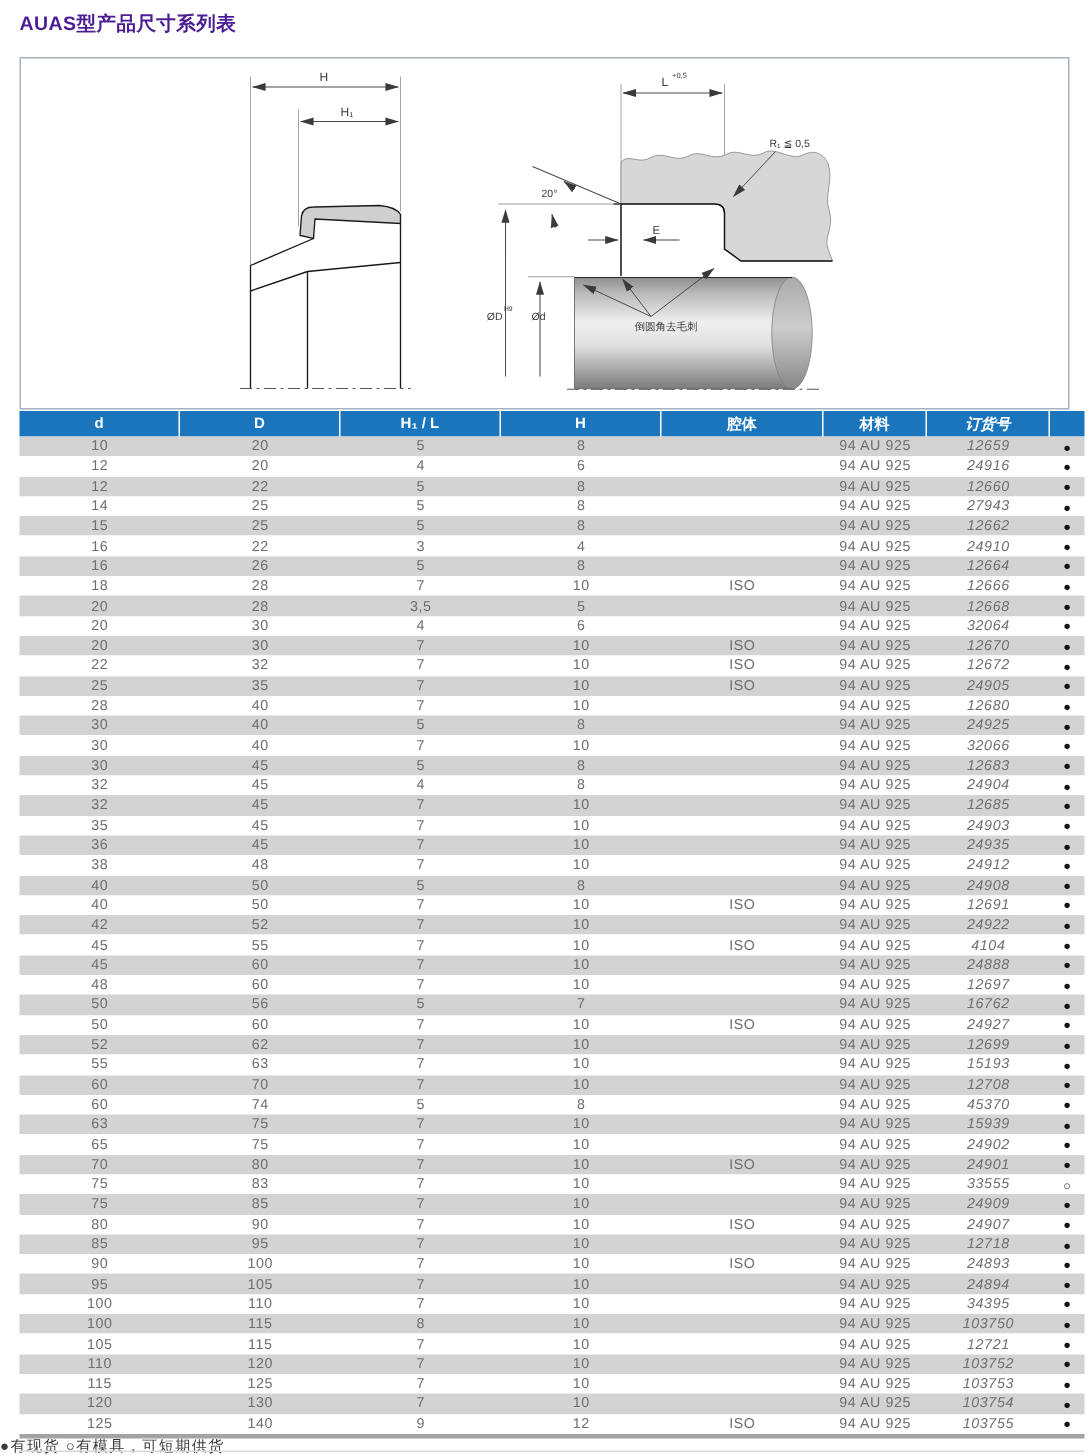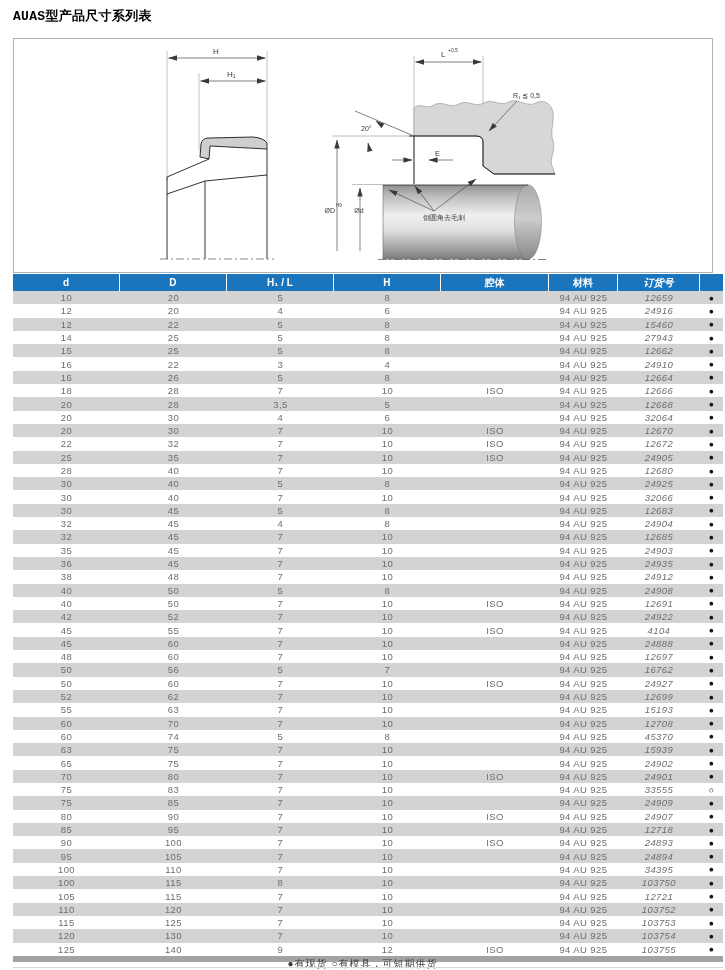--- a/index.html
+++ b/index.html
@@ -2,53 +2,53 @@
 <html><head>
 <meta charset="utf-8">
 <style>
   html,body{margin:0;padding:0;}
   body{
     width:725px;height:970px;background:#ffffff;position:relative;overflow:hidden;
     font-family:"Liberation Sans", sans-serif;
   }
   .title{
     position:absolute;left:13px;top:7px;
-    font-size:13px;font-weight:bold;color:#000000;letter-spacing:.3px;font-family:Liberation Mono, monospace;
+    font-size:13px;font-weight:bold;color:#4c1d95;letter-spacing:.3px;
   }
   .frame{
     position:absolute;left:13px;top:38px;width:698px;height:233px;
     border:1px solid #a8b2bd;background:#fff;box-sizing:content-box;
   }
   .frame svg{display:block;}
   svg text{font-family:"Liberation Sans","DejaVu Sans",sans-serif;fill:#3a3a3a;}
   .tablewrap{position:absolute;left:13px;top:274px;width:710px;}
   .thead{display:flex;height:17px;background:#1b75bc;}
   .th{
     color:#fff;font-weight:bold;font-size:10px;height:100%;
     display:flex;align-items:center;justify-content:center;
     box-sizing:border-box;border-right:1px solid #ffffff;
   }
   .th:last-child{border-right:none;}
-  .tbody{border-bottom:6px solid #a3a3a3;}
+  .tbody{border-bottom:3px solid #a3a3a3;}
   .tr{display:flex;height:13.3px;}
   .tr.odd{background:#d3d3d3;}
   .tr.even{background:#ffffff;}
   .td{
     font-size:9.5px;color:#6e6e6e;letter-spacing:.4px;
     display:flex;align-items:center;justify-content:center;
     box-sizing:border-box;overflow:hidden;white-space:nowrap;
   }
   .td.dot{color:#141414;font-size:8.5px;letter-spacing:0;}
   .c0,.c1,.c2,.c3{width:15.07%;}
   .c4{width:15.21%;}
   .c5{width:9.72%;}
   .c6{width:11.55%;font-style:italic;}
   .c7{width:3.24%;}
   .legend{
-    position:absolute;top:957px;left:0;width:725px;text-align:center;
+    position:absolute;top:957px;left:0;width:725px;text-align:left;
     font-size:10px;color:#3a3a3a;letter-spacing:1px;
   }
   .bottomrule{position:absolute;top:967px;left:13px;width:710px;border-top:1px solid #d8d8d8;}
 </style>
 </head>
 <body>
 
 <div class="title">AUAS型产品尺寸系列表</div>
 
 <div class="frame">
@@ -192,21 +192,21 @@
         <div class="td c6">24916</div>
         <div class="td c7 dot">●</div>
       </div>
       <div class="tr odd">
         <div class="td c0">12</div>
         <div class="td c1">22</div>
         <div class="td c2">5</div>
         <div class="td c3">8</div>
         <div class="td c4"></div>
         <div class="td c5">94 AU 925</div>
-        <div class="td c6">15460</div>
+        <div class="td c6">12660</div>
         <div class="td c7 dot">●</div>
       </div>
       <div class="tr even">
         <div class="td c0">14</div>
         <div class="td c1">25</div>
         <div class="td c2">5</div>
         <div class="td c3">8</div>
         <div class="td c4"></div>
         <div class="td c5">94 AU 925</div>
         <div class="td c6">27943</div>

